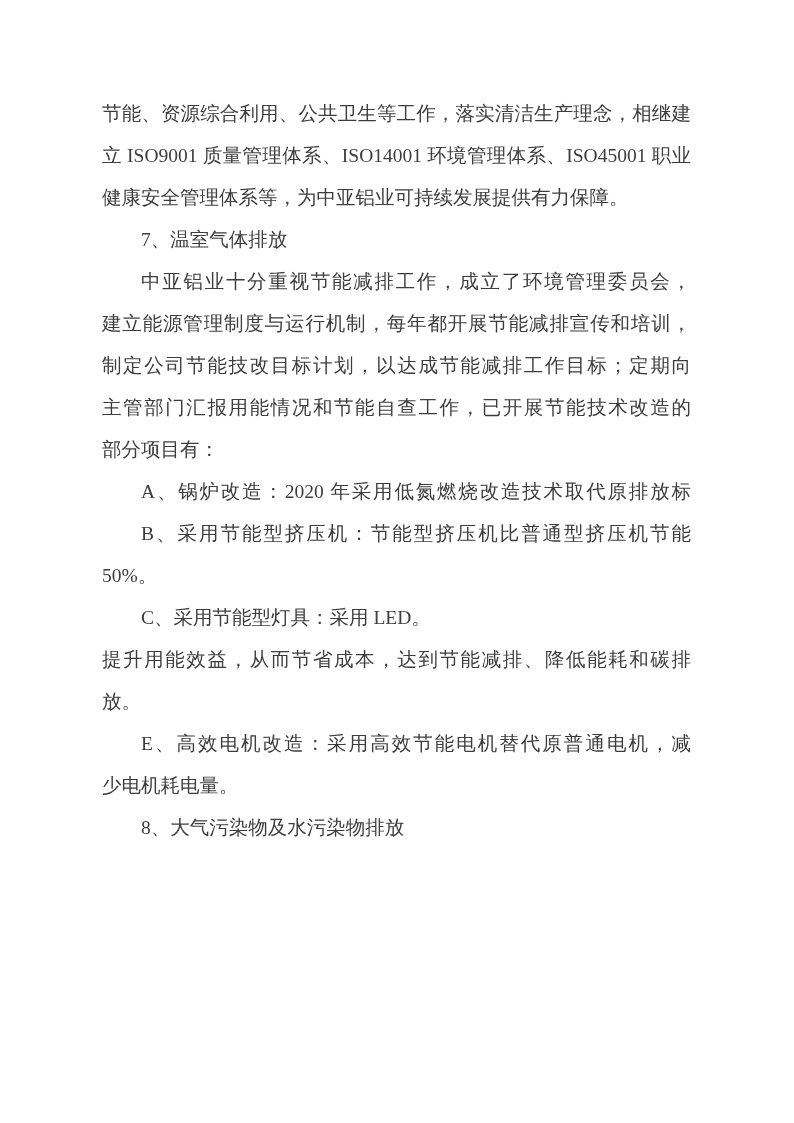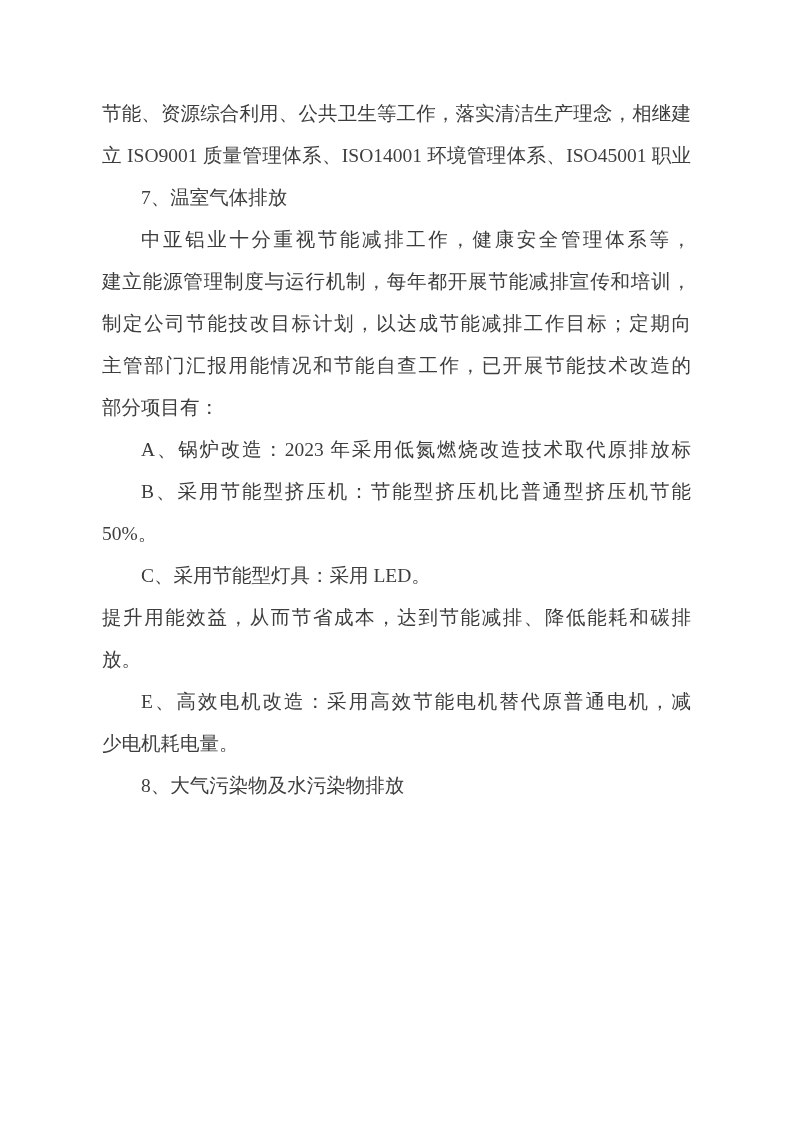--- a/index.html
+++ b/index.html
@@ -40,33 +40,34 @@
   }
 </style>
 </head>
 <body>
 
 <div class="page" style="background: rgb(255, 255, 255); color: rgb(61, 61, 61);">
   <div id="doc-content">
       <div class="para">
         <div class="line">节能、资源综合利用、公共卫生等工作，落实清洁生产理念，相继建</div>
         <div class="line">立 ISO9001 质量管理体系、ISO14001 环境管理体系、ISO45001 职业</div>
+        <div class="line line-last">健康安全管理体系等，为中亚铝业可持续发展提供有力保障。</div>
       </div>
       <div class="para">
         <div class="line line-last line-indent">7、温室气体排放</div>
       </div>
       <div class="para">
-        <div class="line line-indent">中亚铝业十分重视节能减排工作，健康安全管理体系等，</div>
+        <div class="line line-indent">中亚铝业十分重视节能减排工作，成立了环境管理委员会，</div>
         <div class="line">建立能源管理制度与运行机制，每年都开展节能减排宣传和培训，</div>
         <div class="line">制定公司节能技改目标计划，以达成节能减排工作目标；定期向</div>
         <div class="line">主管部门汇报用能情况和节能自查工作，已开展节能技术改造的</div>
         <div class="line line-last">部分项目有：</div>
       </div>
       <div class="para">
-        <div class="line line-indent">A、锅炉改造：2023 年采用低氮燃烧改造技术取代原排放标</div>
+        <div class="line line-indent">A、锅炉改造：2020 年采用低氮燃烧改造技术取代原排放标</div>
       </div>
       <div class="para">
         <div class="line line-indent">B、采用节能型挤压机：节能型挤压机比普通型挤压机节能</div>
         <div class="line line-last">50%。</div>
       </div>
       <div class="para">
         <div class="line line-last line-indent">C、采用节能型灯具：采用 LED。</div>
       </div>
       <div class="para">
         <div class="line">提升用能效益，从而节省成本，达到节能减排、降低能耗和碳排</div>

